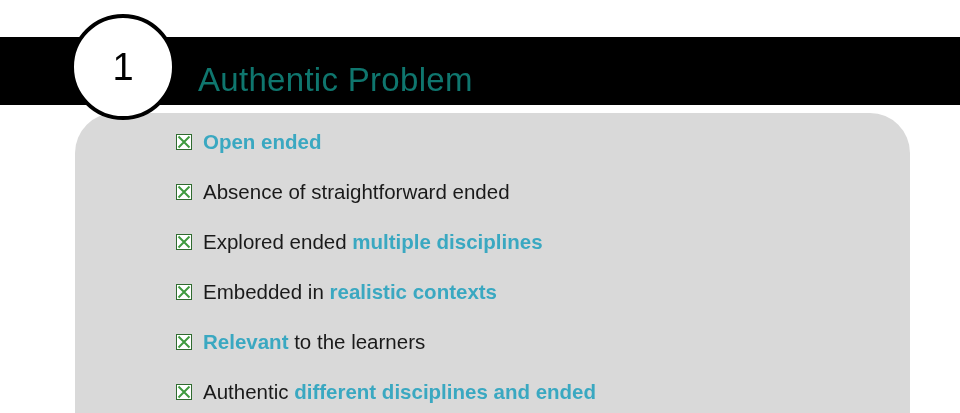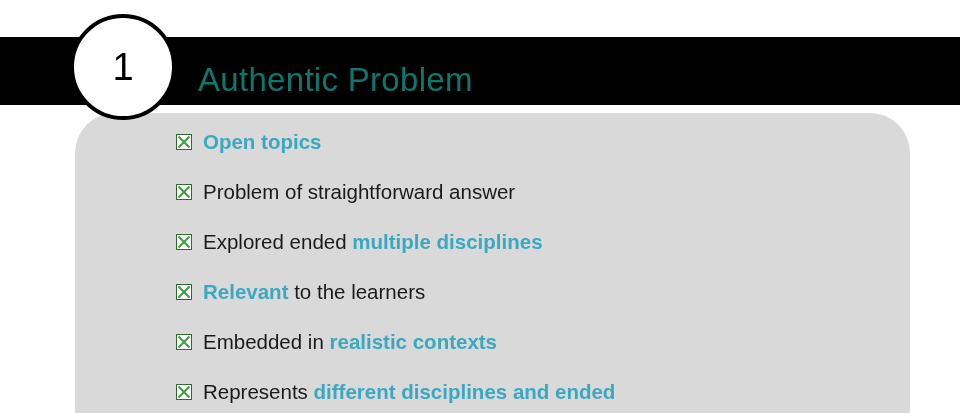--- a/index.html
+++ b/index.html
@@ -138,62 +138,62 @@
   </div>
 
   <div class="bullets">
       <div class="bullet-row">
         <span class="bullet-icon">
           <svg width="16" height="16" viewBox="0 0 16 16">
             <rect x="0.5" y="0.5" width="15" height="15" fill="#ffffff" stroke="#2f6b2f" stroke-width="1"></rect>
             <path d="M2.5 2.5 L13.5 13.5 M13.5 2.5 L2.5 13.5" stroke="#3f9b3f" stroke-width="2" fill="none"></path>
           </svg>
         </span>
-        <span class="bullet-text"><span class="hl">Open topics</span></span>
+        <span class="bullet-text"><span class="hl">Open ended</span></span>
       </div>
       <div class="bullet-row">
         <span class="bullet-icon">
           <svg width="16" height="16" viewBox="0 0 16 16">
             <rect x="0.5" y="0.5" width="15" height="15" fill="#ffffff" stroke="#2f6b2f" stroke-width="1"></rect>
             <path d="M2.5 2.5 L13.5 13.5 M13.5 2.5 L2.5 13.5" stroke="#3f9b3f" stroke-width="2" fill="none"></path>
           </svg>
         </span>
-        <span class="bullet-text"><span>Problem of straightforward answer</span></span>
+        <span class="bullet-text"><span>Absence of straightforward ended</span></span>
       </div>
       <div class="bullet-row">
         <span class="bullet-icon">
           <svg width="16" height="16" viewBox="0 0 16 16">
             <rect x="0.5" y="0.5" width="15" height="15" fill="#ffffff" stroke="#2f6b2f" stroke-width="1"></rect>
             <path d="M2.5 2.5 L13.5 13.5 M13.5 2.5 L2.5 13.5" stroke="#3f9b3f" stroke-width="2" fill="none"></path>
           </svg>
         </span>
         <span class="bullet-text"><span>Explored ended </span><span class="hl">multiple disciplines</span></span>
       </div>
       <div class="bullet-row">
         <span class="bullet-icon">
           <svg width="16" height="16" viewBox="0 0 16 16">
             <rect x="0.5" y="0.5" width="15" height="15" fill="#ffffff" stroke="#2f6b2f" stroke-width="1"></rect>
             <path d="M2.5 2.5 L13.5 13.5 M13.5 2.5 L2.5 13.5" stroke="#3f9b3f" stroke-width="2" fill="none"></path>
           </svg>
         </span>
+        <span class="bullet-text"><span>Embedded in </span><span class="hl">realistic contexts</span></span>
+      </div>
+      <div class="bullet-row">
+        <span class="bullet-icon">
+          <svg width="16" height="16" viewBox="0 0 16 16">
+            <rect x="0.5" y="0.5" width="15" height="15" fill="#ffffff" stroke="#2f6b2f" stroke-width="1"></rect>
+            <path d="M2.5 2.5 L13.5 13.5 M13.5 2.5 L2.5 13.5" stroke="#3f9b3f" stroke-width="2" fill="none"></path>
+          </svg>
+        </span>
         <span class="bullet-text"><span class="hl">Relevant</span><span> to the learners</span></span>
       </div>
       <div class="bullet-row">
         <span class="bullet-icon">
           <svg width="16" height="16" viewBox="0 0 16 16">
             <rect x="0.5" y="0.5" width="15" height="15" fill="#ffffff" stroke="#2f6b2f" stroke-width="1"></rect>
             <path d="M2.5 2.5 L13.5 13.5 M13.5 2.5 L2.5 13.5" stroke="#3f9b3f" stroke-width="2" fill="none"></path>
           </svg>
         </span>
-        <span class="bullet-text"><span>Embedded in </span><span class="hl">realistic contexts</span></span>
-      </div>
-      <div class="bullet-row">
-        <span class="bullet-icon">
-          <svg width="16" height="16" viewBox="0 0 16 16">
-            <rect x="0.5" y="0.5" width="15" height="15" fill="#ffffff" stroke="#2f6b2f" stroke-width="1"></rect>
-            <path d="M2.5 2.5 L13.5 13.5 M13.5 2.5 L2.5 13.5" stroke="#3f9b3f" stroke-width="2" fill="none"></path>
-          </svg>
-        </span>
-        <span class="bullet-text"><span>Represents </span><span class="hl">different disciplines and ended</span></span>
+        <span class="bullet-text"><span>Authentic </span><span class="hl">different disciplines and ended</span></span>
       </div>
     </div>
 
 </div>
 
 </body></html>

